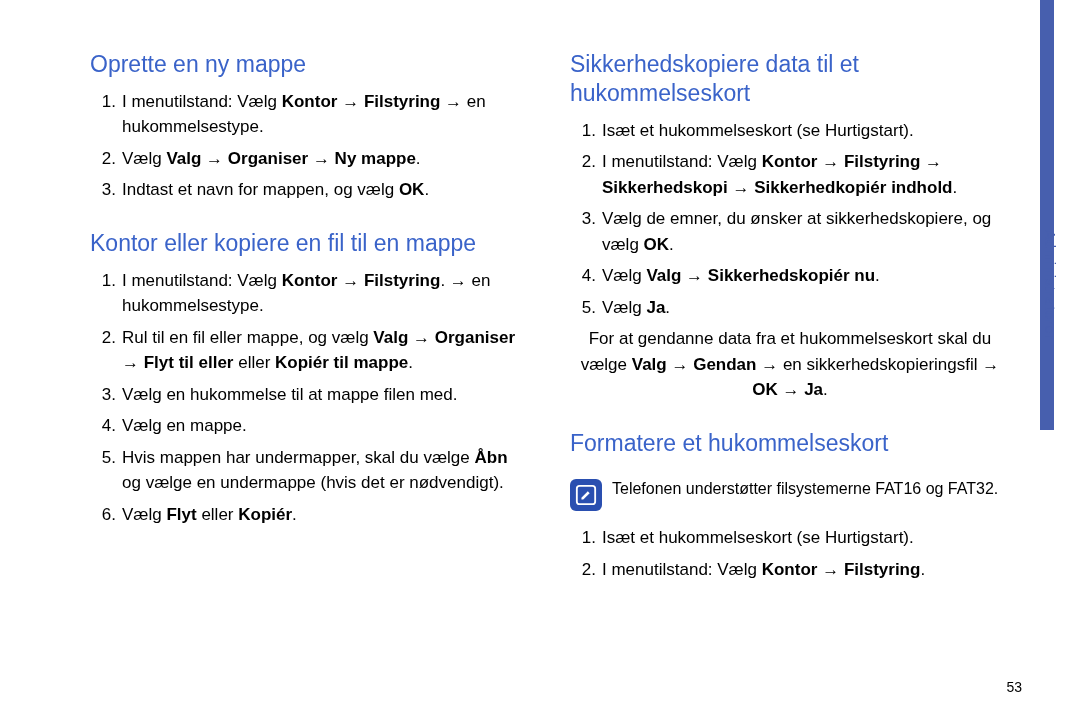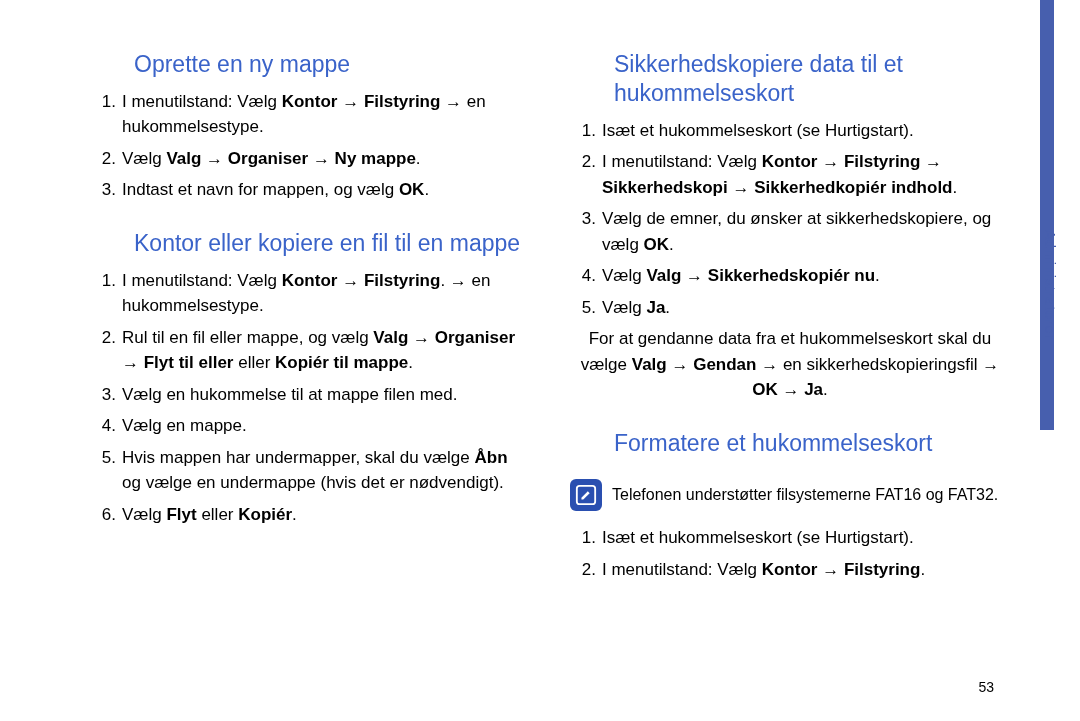--- a/index.html
+++ b/index.html
@@ -16,21 +16,20 @@
   }
   .col {
     width: 440px;
   }
   h2.section {
     color: #3a63c9;
     font-weight: 400;
     font-size: 23px;
     line-height: 1.25;
     margin-bottom: 10px;
-    margin-left: 44px;
   }
   .block { margin-bottom: 26px; }
   ol { list-style: none; padding-left: 0; }
   ol li {
     position: relative;
     padding-left: 32px;
     font-size: 17px;
     line-height: 1.5;
     margin-bottom: 6px;
   }
@@ -44,21 +43,21 @@
   .para {
     font-size: 17px;
     line-height: 1.5;
     margin-bottom: 6px;
     text-align: center;
   }
   b { font-weight: 700; }
   .note {
     display: flex;
     gap: 10px;
-    align-items: center;
+    align-items: flex-start;
     margin: 20px 0 14px 0;
   }
   .note-icon {
     width: 32px;
     height: 32px;
     border-radius: 6px;
     background: #2a4fb0;
     display: flex;
     align-items: center;
     justify-content: center;
@@ -84,21 +83,21 @@
     top: 230px;
     width: 22px;
     color: #475fae;
     font-size: 14px;
     letter-spacing: 1px;
     writing-mode: vertical-rl;
     text-orientation: mixed;
   }
   .pagenum {
     position: absolute;
-    right: 86px;
+    right: 58px;
     bottom: 26px;
     font-size: 14px;
   }
 </style>
 </head>
 <body>
 
 <div class="page">
   <div class="side-tab"></div>
   <div class="side-label">Administratorer</div>

